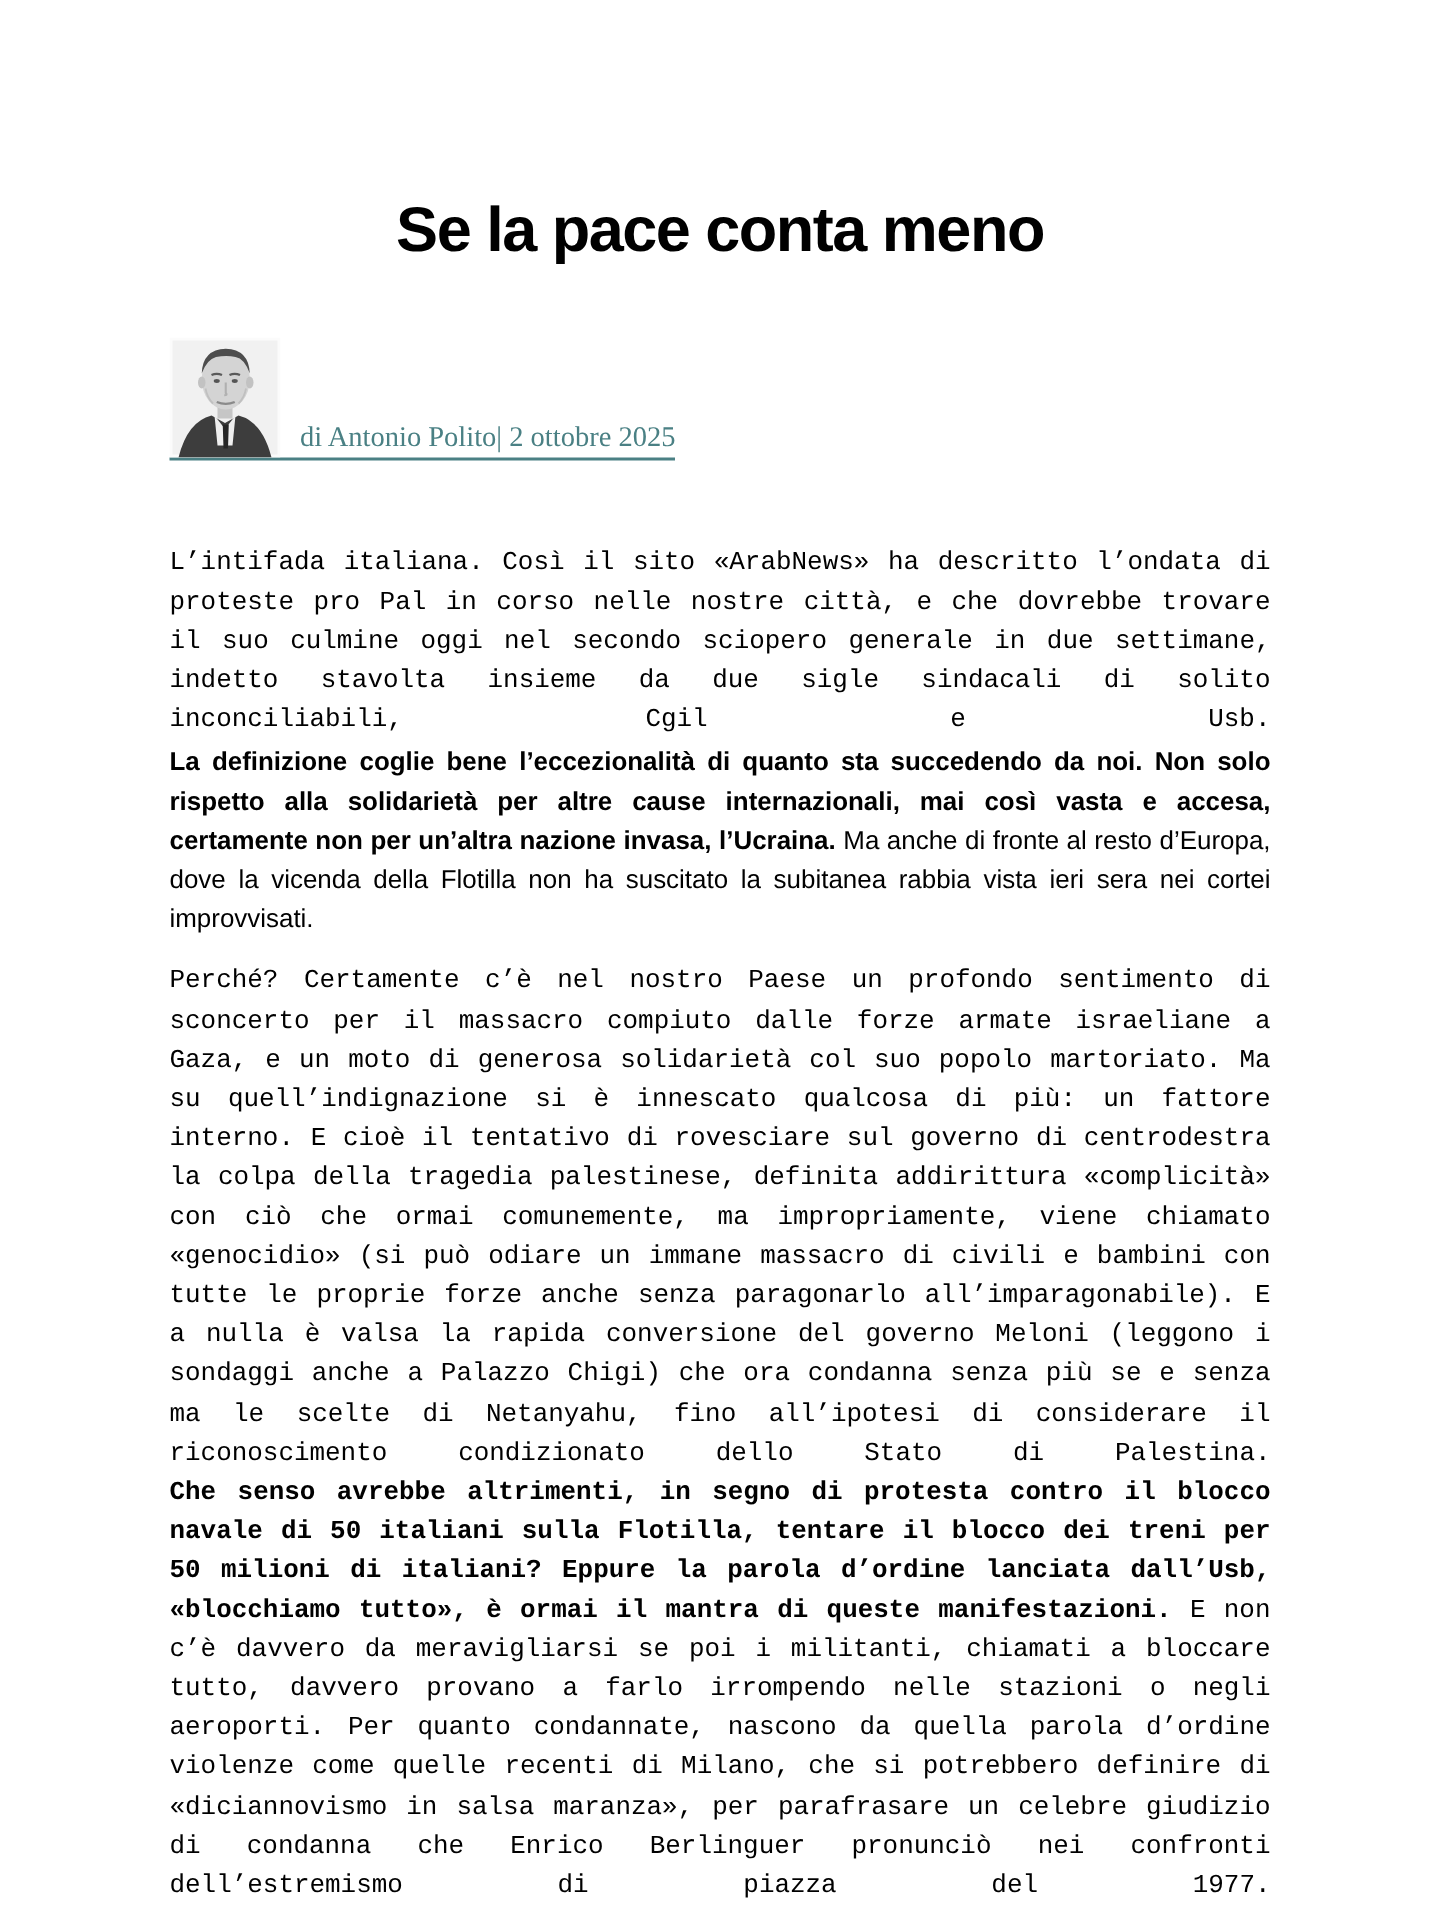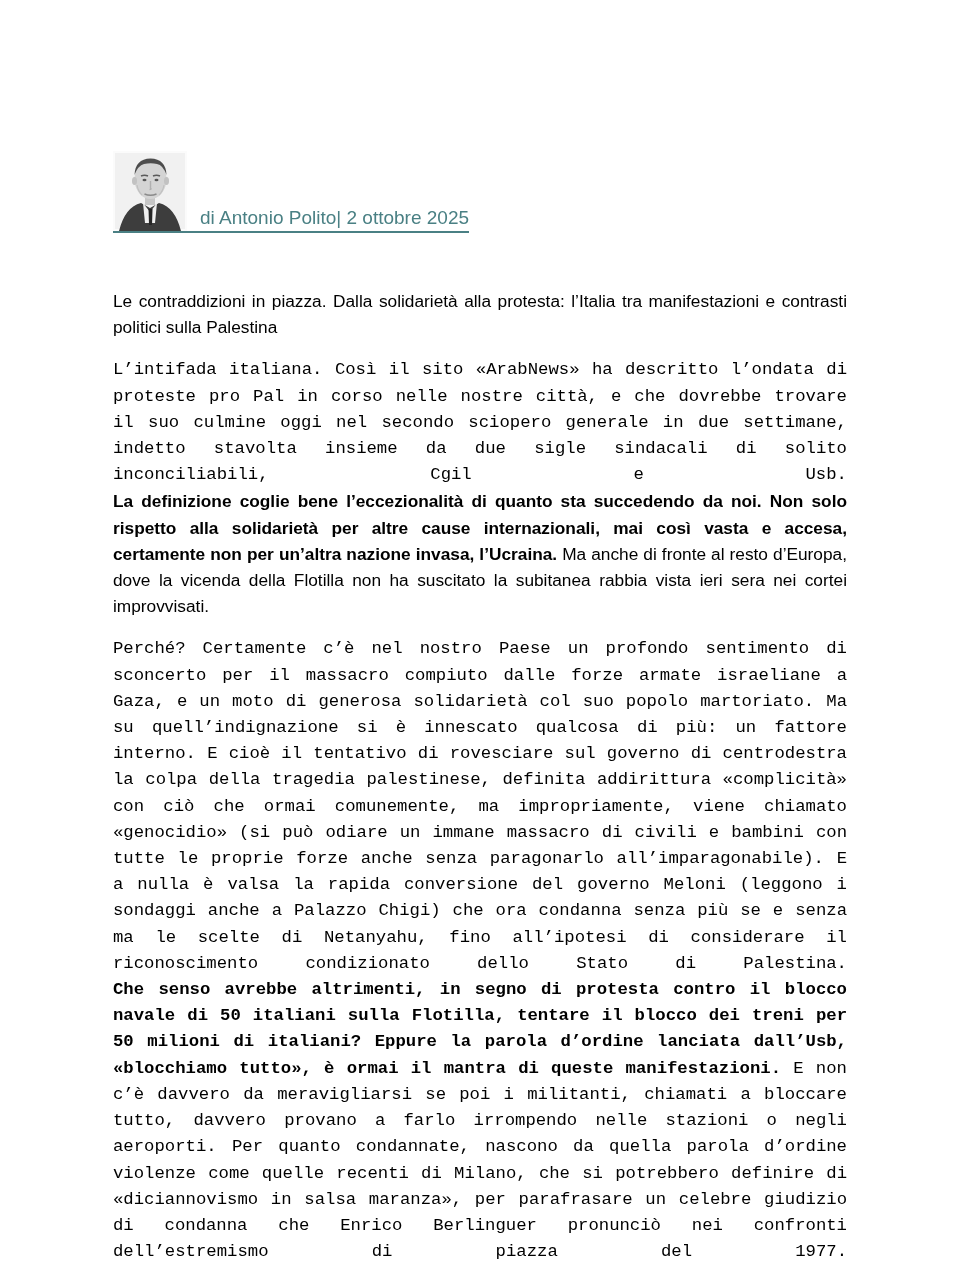--- a/index.html
+++ b/index.html
@@ -30,20 +30,21 @@
   .byline-row {
     margin-top: 49px;
   }
   .byline-link {
     display: inline-flex;
     align-items: flex-end;
     text-decoration: none;
     border-bottom: 2px solid #4a8084;
     color: #4a8084;
     padding-bottom: 0;
+    font-family: Liberation Serif, serif;
   }
   .author-photo {
     display: block;
     width: 74px;
     height: 80px;
   }
   .byline-text {
     font-size: 19px;
     line-height: 1.15;
     margin-left: 13px;
@@ -70,20 +71,21 @@
   }
   .seg-bold {
     font-weight: 700;
   }
 </style>
 </head>
 <body>
 
 <div class="page">
 
+  <h1 class="title">Se la pace conta meno</h1>
 
   <div class="byline-row">
     <a class="byline-link" href="#" style="color: rgb(74, 128, 132); border-bottom-color: rgb(74, 128, 132);">
       <span class="author-photo">
         <svg width="74" height="80" viewBox="0 0 74 80" xmlns="http://www.w3.org/2000/svg">
           <defs>
             <filter id="soft">
                 <feGaussianBlur stdDeviation="0.5"></feGaussianBlur>
               </filter>
           </defs>
@@ -120,23 +122,20 @@
             <path d="M51 34 Q50 40 46 44" stroke="#c0c0c0" stroke-width="1.2" fill="none"></path>
           </g>
         </svg>
       </span>
       <span class="byline-text">di Antonio Polito| 2 ottobre 2025</span>
     </a>
   </div>
 
   <div class="article-body">
       <p class="para">
-        <span class="block"><span>Le contraddizioni in piazza. Dalla solidarietà alla protesta: l’Italia tra manifestazioni e contrasti politici sulla Palestina</span></span>
-      </p>
-      <p class="para">
         <span class="block force-last"><span>L’intifada italiana. Così il sito «ArabNews» ha descritto l’ondata di proteste pro Pal in corso nelle nostre città, e che dovrebbe trovare il suo culmine oggi nel secondo sciopero generale in due settimane, indetto stavolta insieme da due sigle sindacali di solito inconciliabili, Cgil e Usb.</span></span>
         <span class="block"><span class="seg-bold">La definizione coglie bene l’eccezionalità di quanto sta succedendo da noi. Non solo rispetto alla solidarietà per altre cause internazionali, mai così vasta e accesa, certamente non per un’altra nazione invasa, l’Ucraina.</span><span> Ma anche di fronte al resto d’Europa, dove la vicenda della Flotilla non ha suscitato la subitanea rabbia vista ieri sera nei cortei improvvisati.</span></span>
       </p>
       <p class="para">
         <span class="block force-last"><span>Perché? Certamente c’è nel nostro Paese un profondo sentimento di sconcerto per il massacro compiuto dalle forze armate israeliane a Gaza, e un moto di generosa solidarietà col suo popolo martoriato. Ma su quell’indignazione si è innescato qualcosa di più: un fattore interno. E cioè il tentativo di rovesciare sul governo di centrodestra la colpa della tragedia palestinese, definita addirittura «complicità» con ciò che ormai comunemente, ma impropriamente, viene chiamato «genocidio» (si può odiare un immane massacro di civili e bambini con tutte le proprie forze anche senza paragonarlo all’imparagonabile). E a nulla è valsa la rapida conversione del governo Meloni (leggono i sondaggi anche a Palazzo Chigi) che ora condanna senza più se e senza ma le scelte di Netanyahu, fino all’ipotesi di considerare il riconoscimento condizionato dello Stato di Palestina.</span></span>
         <span class="block force-last"><span class="seg-bold">Che senso avrebbe altrimenti, in segno di protesta contro il blocco navale di 50 italiani sulla Flotilla, tentare il blocco dei treni per 50 milioni di italiani? Eppure la parola d’ordine lanciata dall’Usb, «blocchiamo tutto», è ormai il mantra di queste manifestazioni.</span><span> E non c’è davvero da meravigliarsi se poi i militanti, chiamati a bloccare tutto, davvero provano a farlo irrompendo nelle stazioni o negli aeroporti. Per quanto condannate, nascono da quella parola d’ordine violenze come quelle recenti di Milano, che si potrebbero definire di «diciannovismo in salsa maranza», per parafrasare un celebre giudizio di condanna che Enrico Berlinguer pronunciò nei confronti dell’estremismo di piazza del 1977.</span></span>
       </p>
     </div>
 
 </div>

